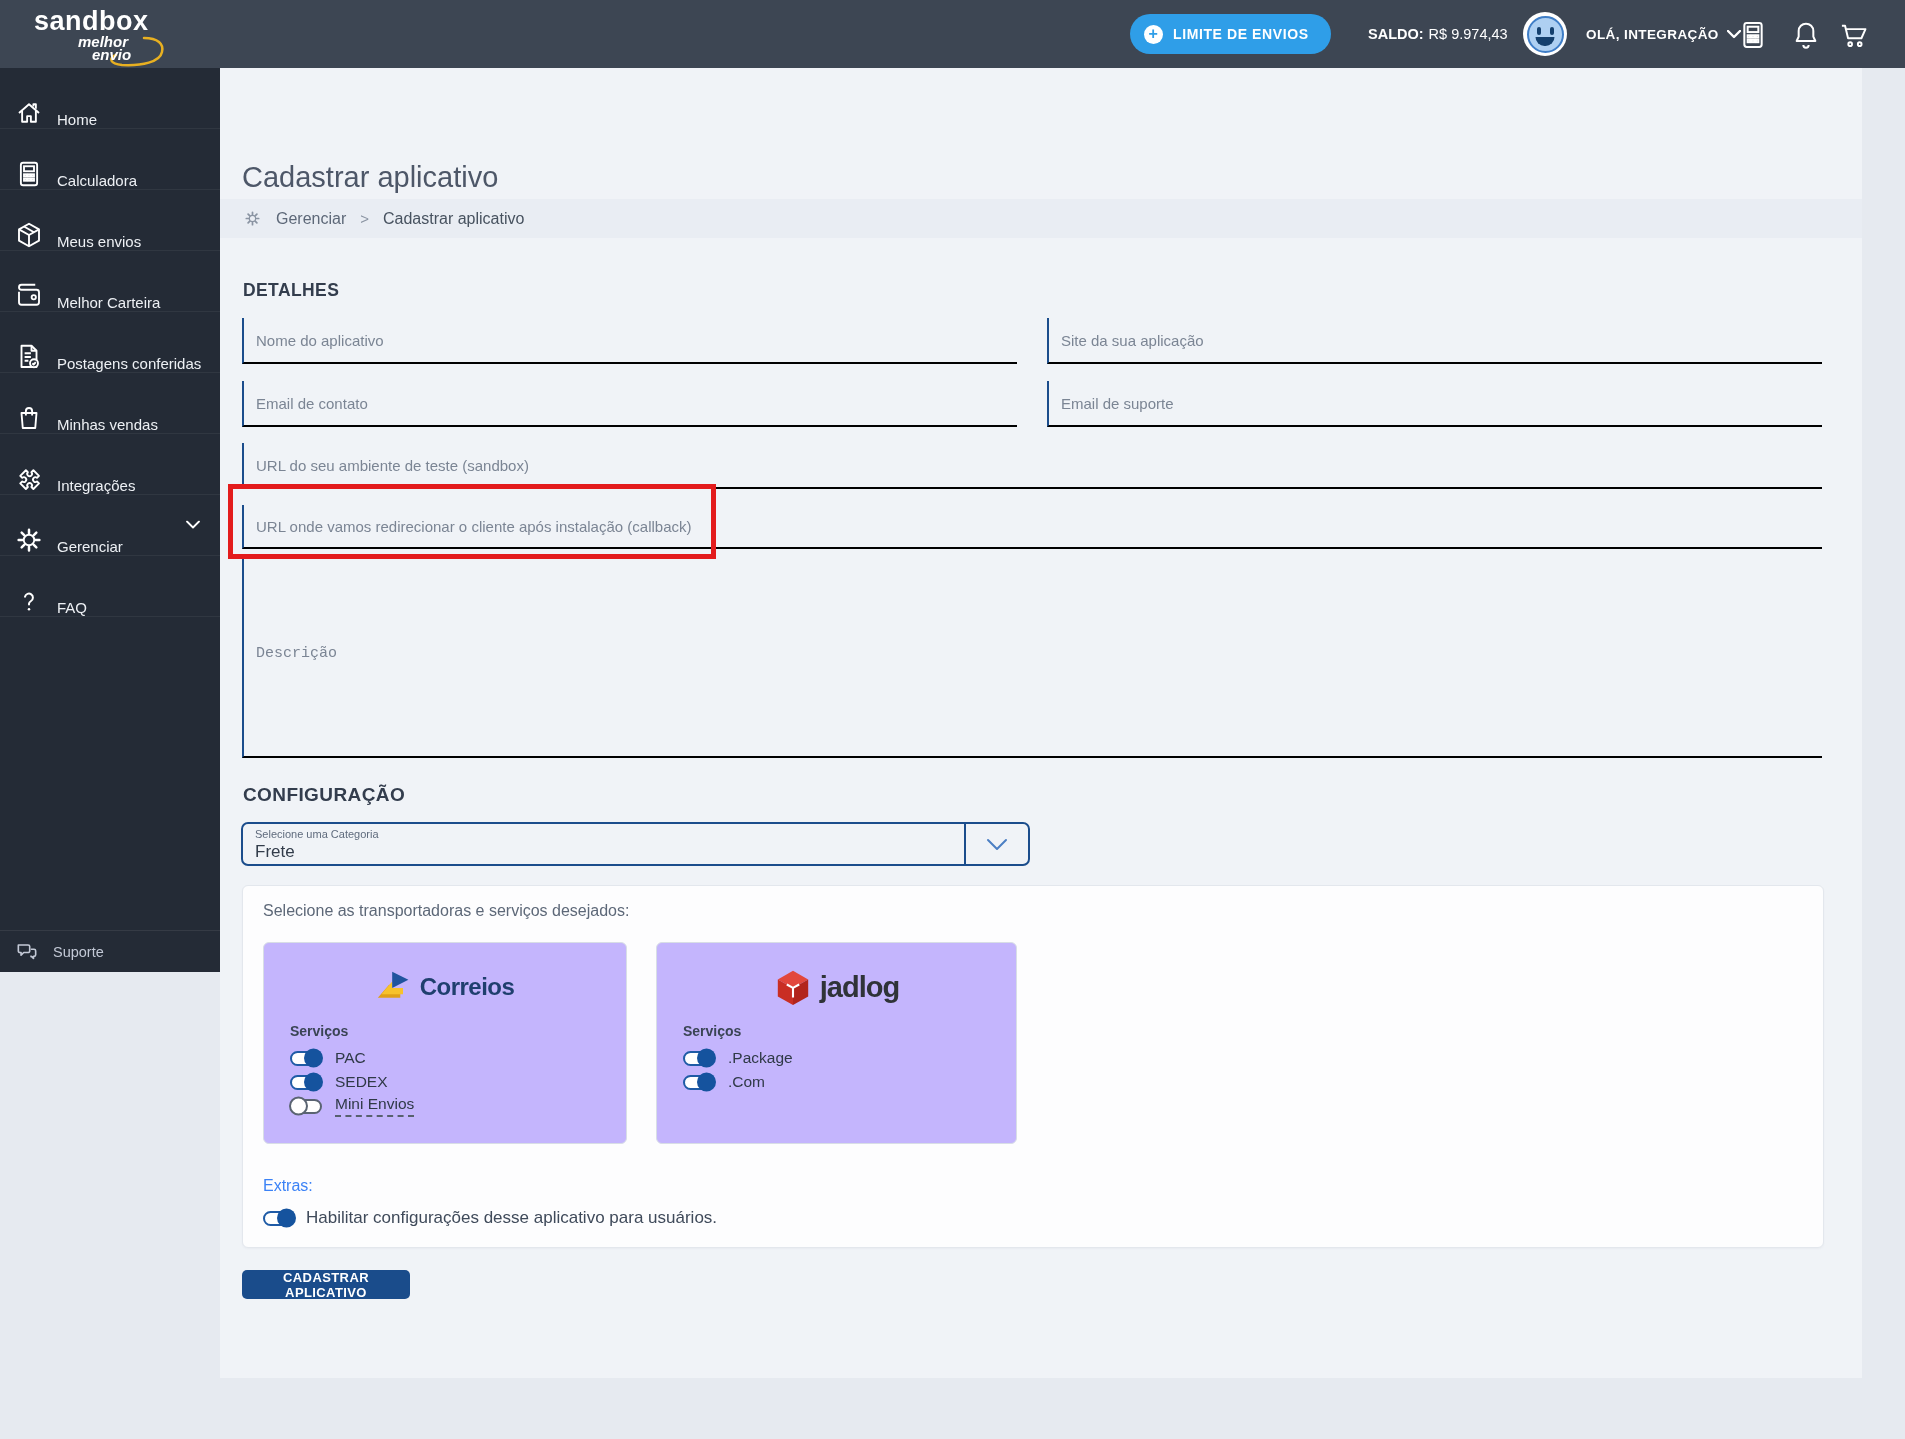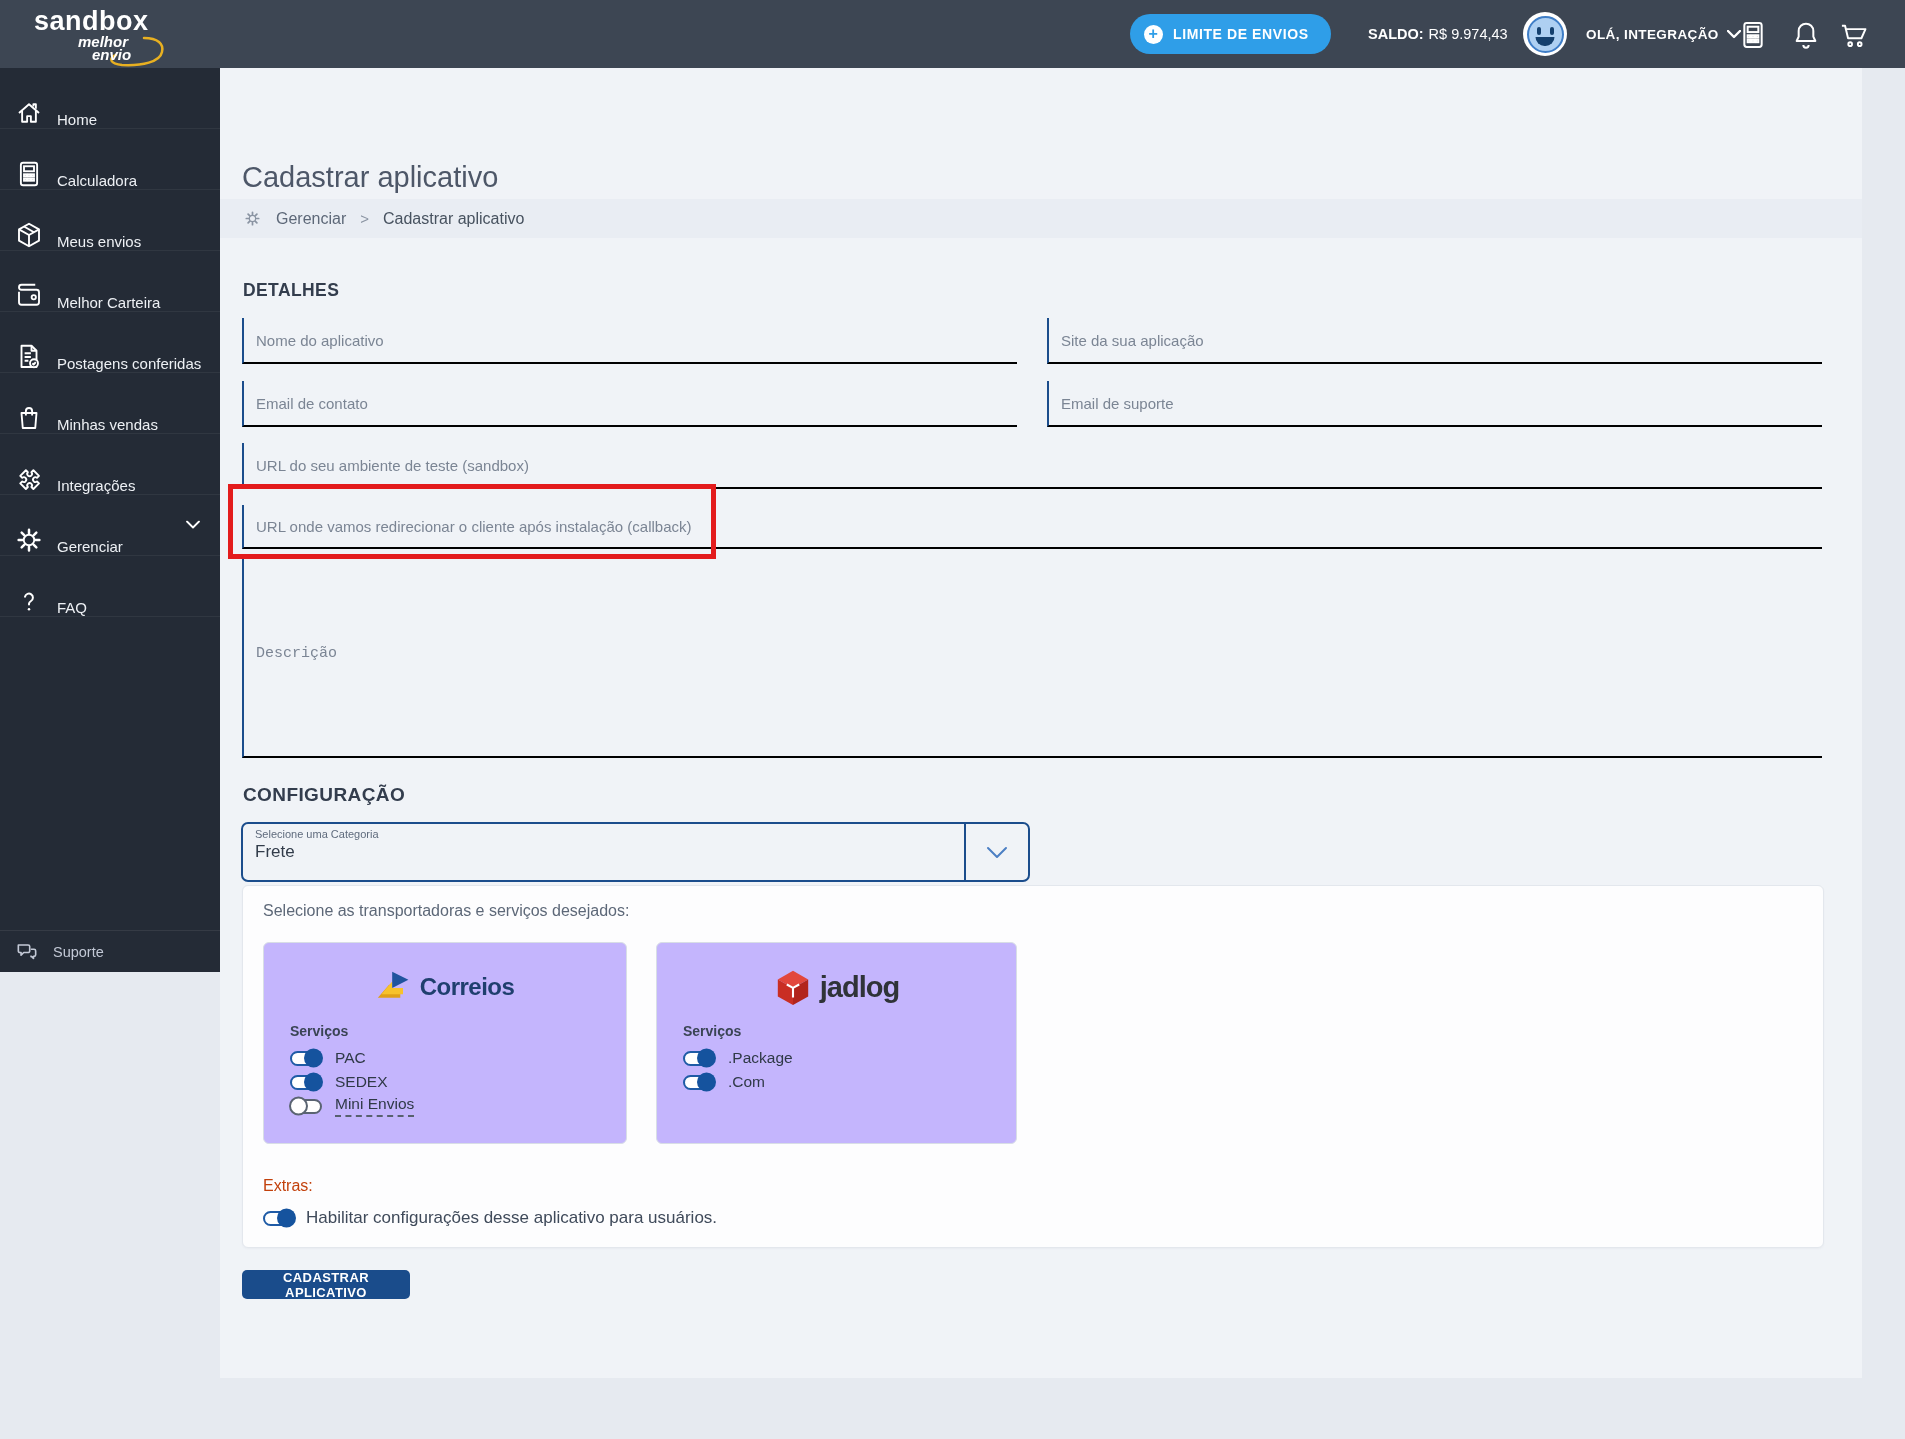--- a/index.html
+++ b/index.html
@@ -59,21 +59,21 @@
 
   .field { position:absolute; height:46px; background:transparent;
     border:none; border-left:2px solid #1b4d8c; border-bottom:2px solid #000000;
     padding-left:12px; font-size:15px; color:#3a4454; font-family:"Liberation Sans", sans-serif; outline:none; }
   .field::placeholder { color:#7b8594; opacity:1; }
   textarea.field { resize:none; padding-top:88px; line-height:1.3; }
 
   .highlight-box { position:absolute; left:8px; top:416px; width:488px; height:75px;
     border:5px solid #e31b1c; z-index:5; pointer-events:none; }
 
-  .select-box { position:absolute; left:21px; top:754px; width:789px; height:60px;
+  .select-box { position:absolute; left:21px; top:754px; width:789px; height:44px;
     border:2px solid #1b4d8c; border-radius:7px; cursor:pointer; }
   .select-label { position:absolute; left:12px; top:4px; font-size:11px; color:#5f6b7d; }
   .select-value { position:absolute; left:12px; top:18px; font-size:17px; color:#323c4a; }
   .select-chev { position:absolute; right:0; top:0; width:64px; height:100%;
     border-left:2px solid #1b4d8c; display:flex; align-items:center; justify-content:center; }
 
   .card { position:absolute; left:22px; top:817px; width:1582px; height:363px; background:#fdfdfe;
     border:1px solid #e3e7ed; border-radius:6px; box-shadow:0 1px 2px rgba(40,60,90,.04); }
   .card-intro { position:absolute; left:20px; top:16px; font-size:16px; color:#5d6878; }
   .carrier-box { position:absolute; top:56px; height:202px; background:#c4b5fd;
@@ -89,21 +89,21 @@
   .svc-label { font-size:15.5px; color:#2f3947; }
   .svc-label.dashed { border-bottom:2px dashed #57606e; padding-bottom:2px; }
 
   .toggle { position:relative; width:32px; height:15px; border:2px solid #1f5ba6; border-radius:9px;
     background:#fff; flex:0 0 auto; cursor:pointer; }
   .toggle .knob { position:absolute; width:19px; height:19px; border-radius:50%; top:50%; transform:translateY(-50%); }
   .toggle.on .knob { right:-3px; background:#15539e; }
   .toggle.off { border-color:#5a6472; }
   .toggle.off .knob { left:-3px; background:#fff; border:2px solid #5a6472; }
 
-  .extras-label { position:absolute; left:20px; top:291px; font-size:16px; color:#c2410c; }
+  .extras-label { position:absolute; left:20px; top:291px; font-size:16px; color:#3b82f6; }
   .extras-row { position:absolute; left:20px; top:322px; display:flex; align-items:center; gap:11px; }
   .extras-text { font-size:17px; color:#3f4a5a; }
 
   .submit-btn { position:absolute; left:22px; top:1202px; width:168px; height:29px; background:#1a4c8b;
     border:none; border-radius:5px; color:#fff; font-size:13px; font-weight:700; letter-spacing:.4px;
     font-family:"Liberation Sans", sans-serif; cursor:pointer; }
 
   svg { display:block; }
 </style>
 </head>

